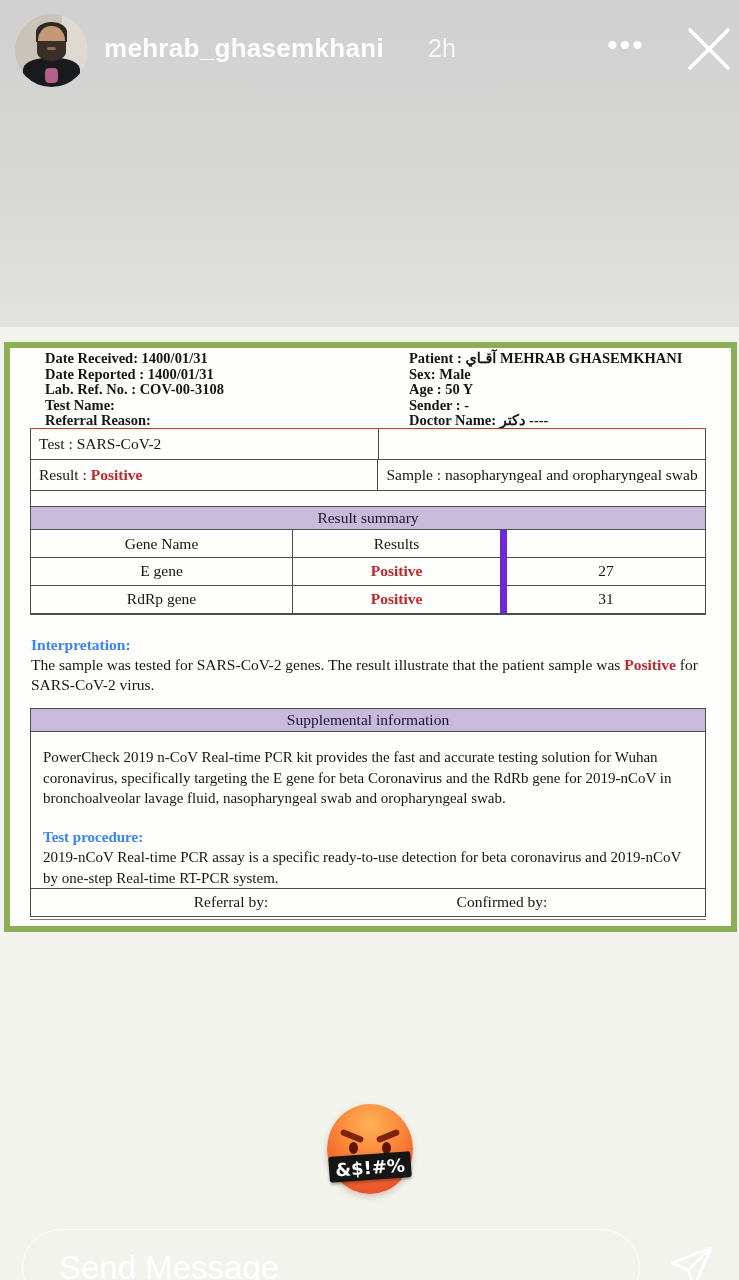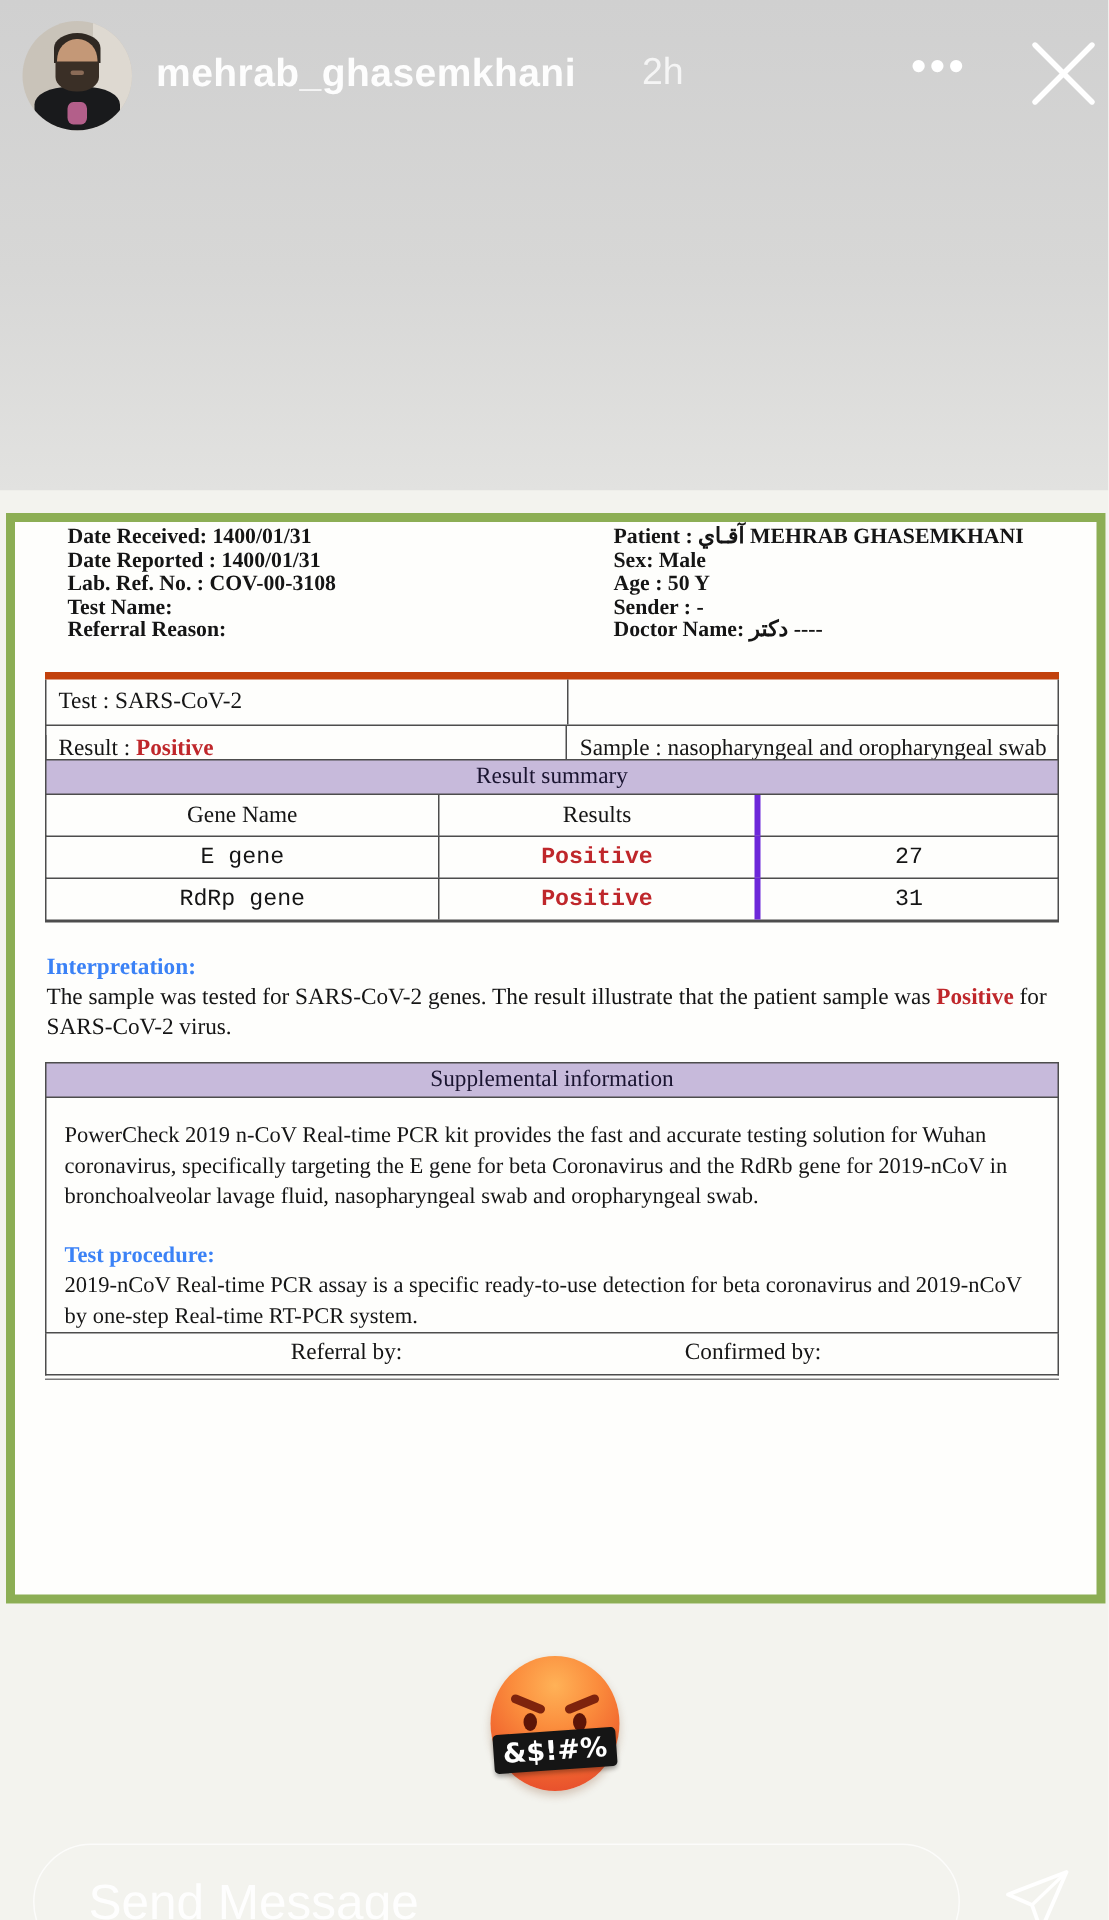--- a/index.html
+++ b/index.html
@@ -29,53 +29,53 @@
   .avatar .print { position:absolute; left:30px; top:54px; width:13px; height:15px; border-radius:30%; background:#b35f8a; }
   .username { position:absolute; left:104px; top:33px; font-size:26px; font-weight:700; color:#fdfdfd; letter-spacing:.3px; }
   .timestamp { position:absolute; left:428px; top:34px; font-size:25px; font-weight:400; color:rgba(255,255,255,.78); }
   .more-btn { position:absolute; left:600px; top:30px; width:52px; height:36px; color:#ffffff;
               font-size:30px; letter-spacing:2px; text-align:center; line-height:30px; cursor:pointer; }
   .close-btn { position:absolute; left:676px; top:18px; width:60px; height:60px; cursor:pointer; }
 
   
   .photo-area { position:absolute; left:0; top:327px; width:739px; height:953px; background:#f3f3ee; }
   .document {
-    position:absolute; left:4px; top:342px; width:733px; height:727px;
+    position:absolute; left:4px; top:342px; width:733px; height:590px;
     background:#fefefc; border:6px solid #8cae54;
     font-family:"Liberation Serif", serif; color:#151515;
   }
   .doc-inner { position:absolute; left:0; top:0; width:721px; height:609px; }
 
   .meta-line { position:absolute; font-size:14.5px; font-weight:700; line-height:15.5px; white-space:nowrap; }
   .meta-left  { left:35px; }
   .meta-right { left:399px; }
 
-  .tbl1 { position:absolute; left:20px; top:80px; width:676px; border-top:5px solid #c2410c;margin-top:20px; }
+  .tbl1 { position:absolute; left:20px; top:80px; width:676px; border-top:1px solid #c2410c; }
   .tbl1-row { display:flex; height:31px; border:1px solid #4d4d4d; border-top:none; }
   .tbl1-cell { display:flex; align-items:center; padding-left:8px; font-size:15.5px; white-space:nowrap; }
   .tbl1-cell.c1 { width:348px; border-right:1px solid #4d4d4d; }
   .tbl1-cell.c2 { width:327px; }
   .gap-row { position:absolute; left:20px; top:142px; width:676px; height:16px;
              border-left:1px solid #4d4d4d; border-right:1px solid #4d4d4d; }
 
   .section-bar {
     position:absolute; left:20px; width:676px; height:24px;
     background:#c7badb; border:1px solid #4d4d4d;
     display:flex; align-items:center; justify-content:center;
     font-size:15.5px; color:#1a1430;
   }
   .bar-result { top:158px; }
 
   .gene-table { position:absolute; left:20px; top:182px; width:676px; border-bottom:1px solid #4d4d4d;text-align:center; }
   .gt-row { display:flex; border:1px solid #4d4d4d; border-top:none; border-bottom:1px solid #4d4d4d; height:29px; }
   .gt-row.header { height:28px; border-top:none; }
-  .gt-row + .gt-row { margin-top:-1px;font-family:Liberation Mono, monospace; }
+  .gt-row + .gt-row { margin-top:-1px; }
   .gt-cell { display:flex; align-items:center; justify-content:center; font-size:15.5px; }
   .gt-c1 { width:262px; border-right:1px solid #4d4d4d; }
-  .gt-c2 { width:214px; border-right:4px solid #6d28d9; }
+  .gt-c2 { width:214px; border-right:7px solid #6d28d9; }
   .gt-c3 { width:198px; }
 
   .positive { color:#bf272b; font-weight:700; }
 
   .interp { position:absolute; left:21px; top:287px; width:678px; font-size:15.5px; line-height:20px; }
   .green-heading { color:#3b82f6; font-weight:700; }
 
   .supp-box { position:absolute; left:20px; top:360px; width:676px; }
   .bar-supp { position:static; width:676px; }
   .supp-content { border:1px solid #4d4d4d; border-top:none; min-height:146px; padding:15px 12px 0 12px;

